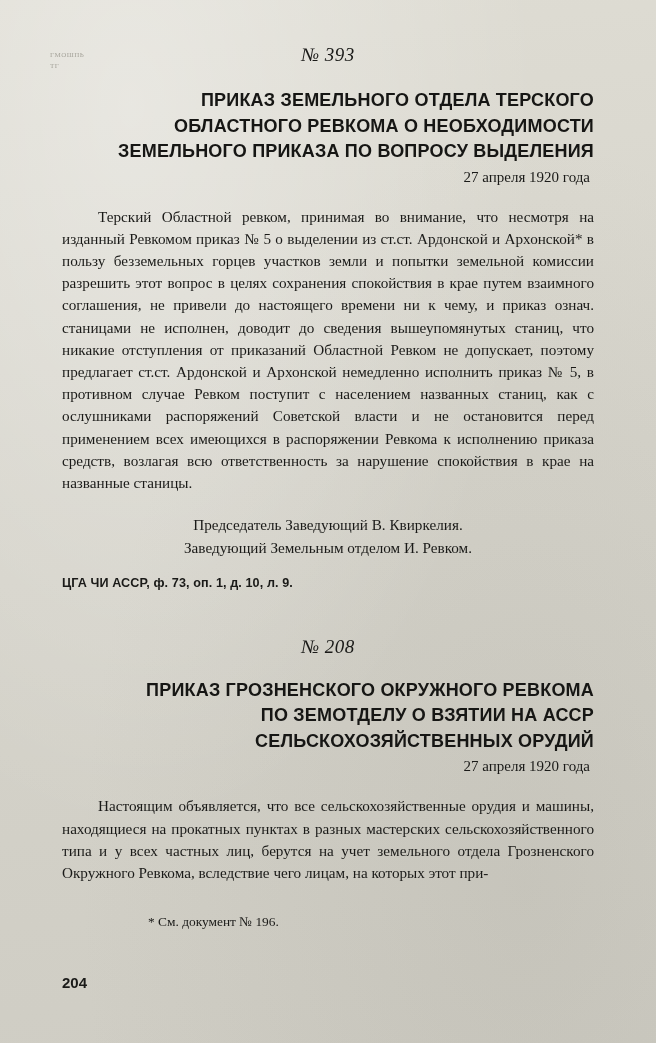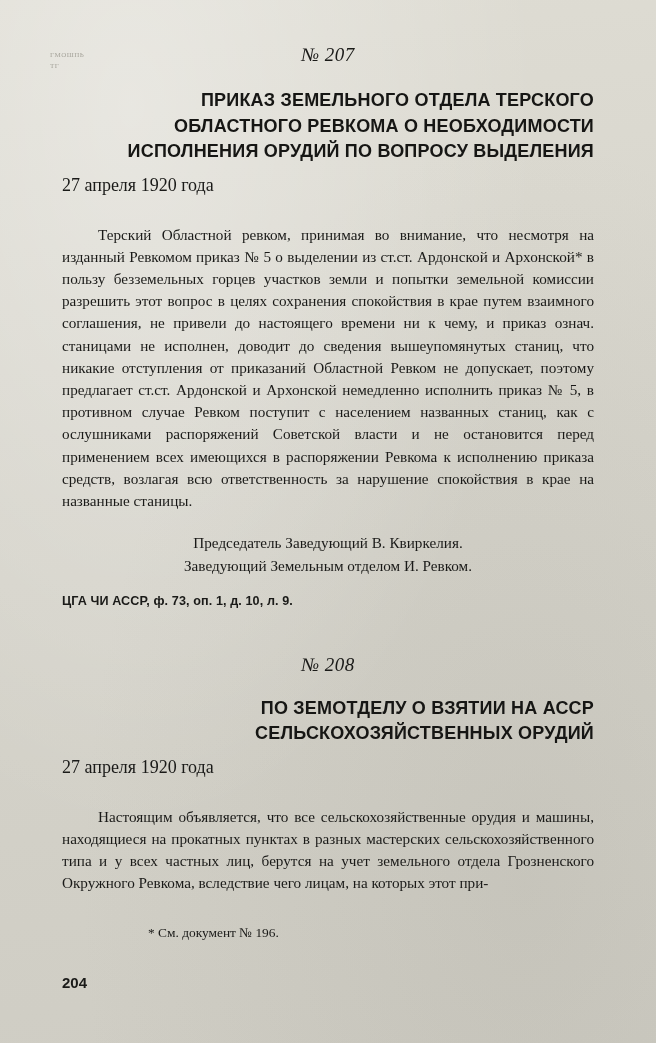--- a/index.html
+++ b/index.html
@@ -58,31 +58,32 @@
     font-family: "Liberation Sans", sans-serif;
     font-weight: bold;
     font-size: 18px;
     line-height: 1.42;
     letter-spacing: 0.2px;
     margin-top: 22px;
     color: #161614;
   }
 
   .date {
-    font-size: 18px;
-    margin-top: 10px;
+    text-align: right;
+    font-size: 15px;
+    margin-top: 4px;
     padding-right: 4px;
   }
 
   .body-text {
     text-align: justify;
     text-justify: inter-word;
     font-size: 15.2px;
     line-height: 1.46;
-    margin-top: 28px;
+    margin-top: 20px;
     hyphens: manual;
   }
   .body-text .indent {
     display: inline-block;
     width: 36px;
   }
 
   .signature {
     text-align: center;
     font-size: 15.2px;
@@ -124,42 +125,43 @@
 </head>
 <body>
 
 <div class="paper"></div>
 
 <div class="page">
 
   <div class="corner-mark">ГМОШПЬ
 ТГ</div>
 
-  <div class="doc-number">№ 207</div>
+  <div class="doc-number">№ 393</div>
 
   <div class="title">
     <div>ПРИКАЗ ЗЕМЕЛЬНОГО ОТДЕЛА ТЕРСКОГО</div>
     <div>ОБЛАСТНОГО РЕВКОМА О НЕОБХОДИМОСТИ</div>
-    <div>ИСПОЛНЕНИЯ ОРУДИЙ ПО ВОПРОСУ ВЫДЕЛЕНИЯ</div>
+    <div>ЗЕМЕЛЬНОГО ПРИКАЗА ПО ВОПРОСУ ВЫДЕЛЕНИЯ</div>
   </div>
 
   <div class="date">27 апреля 1920 года</div>
 
   <div class="body-text"><span class="indent"></span><span>Терский Областной ревком, принимая во внимание, что несмотря на изданный Ревкомом приказ № 5 о выделении из ст.ст. Ардонской и Архонской* в пользу безземельных горцев участков земли и попытки земельной комиссии разрешить этот вопрос в целях сохранения спокойствия в крае путем взаимного соглашения, не привели до настоящего времени ни к чему, и приказ означ. станицами не исполнен, доводит до сведения вышеупомянутых станиц, что никакие отступления от приказаний Областной Ревком не допускает, поэтому предлагает ст.ст. Ардонской и Архонской немедленно исполнить приказ № 5, в противном случае Ревком поступит с населением названных станиц, как с ослушниками распоряжений Советской власти и не остановится перед применением всех имеющихся в распоряжении Ревкома к исполнению приказа средств, возлагая всю ответственность за нарушение спокойствия в крае на названные станицы.</span></div>
 
   <div class="signature">
     <div>Председатель Заведующий В. Квиркелия.</div>
     <div>Заведующий Земельным отделом И. Ревком.</div>
   </div>
 
   <div class="source">ЦГА ЧИ АССР, ф. 73, оп. 1, д. 10, л. 9.</div>
 
   <div class="doc-number second">№ 208</div>
 
   <div class="title second">
+    <div>ПРИКАЗ ГРОЗНЕНСКОГО ОКРУЖНОГО РЕВКОМА</div>
     <div>ПО ЗЕМОТДЕЛУ О ВЗЯТИИ НА АССР</div>
     <div>СЕЛЬСКОХОЗЯЙСТВЕННЫХ ОРУДИЙ</div>
   </div>
 
   <div class="date">27 апреля 1920 года</div>
 
   <div class="body-text"><span class="indent"></span><span>Настоящим объявляется, что все сельскохозяйственные орудия и машины, находящиеся на прокатных пунктах в разных мастерских сельскохозяйственного типа и у всех частных лиц, берутся на учет земельного отдела Грозненского Окружного Ревкома, вследствие чего лицам, на которых этот при-</span></div>
 
   <div class="footnote">* См. документ № 196.</div>
 

